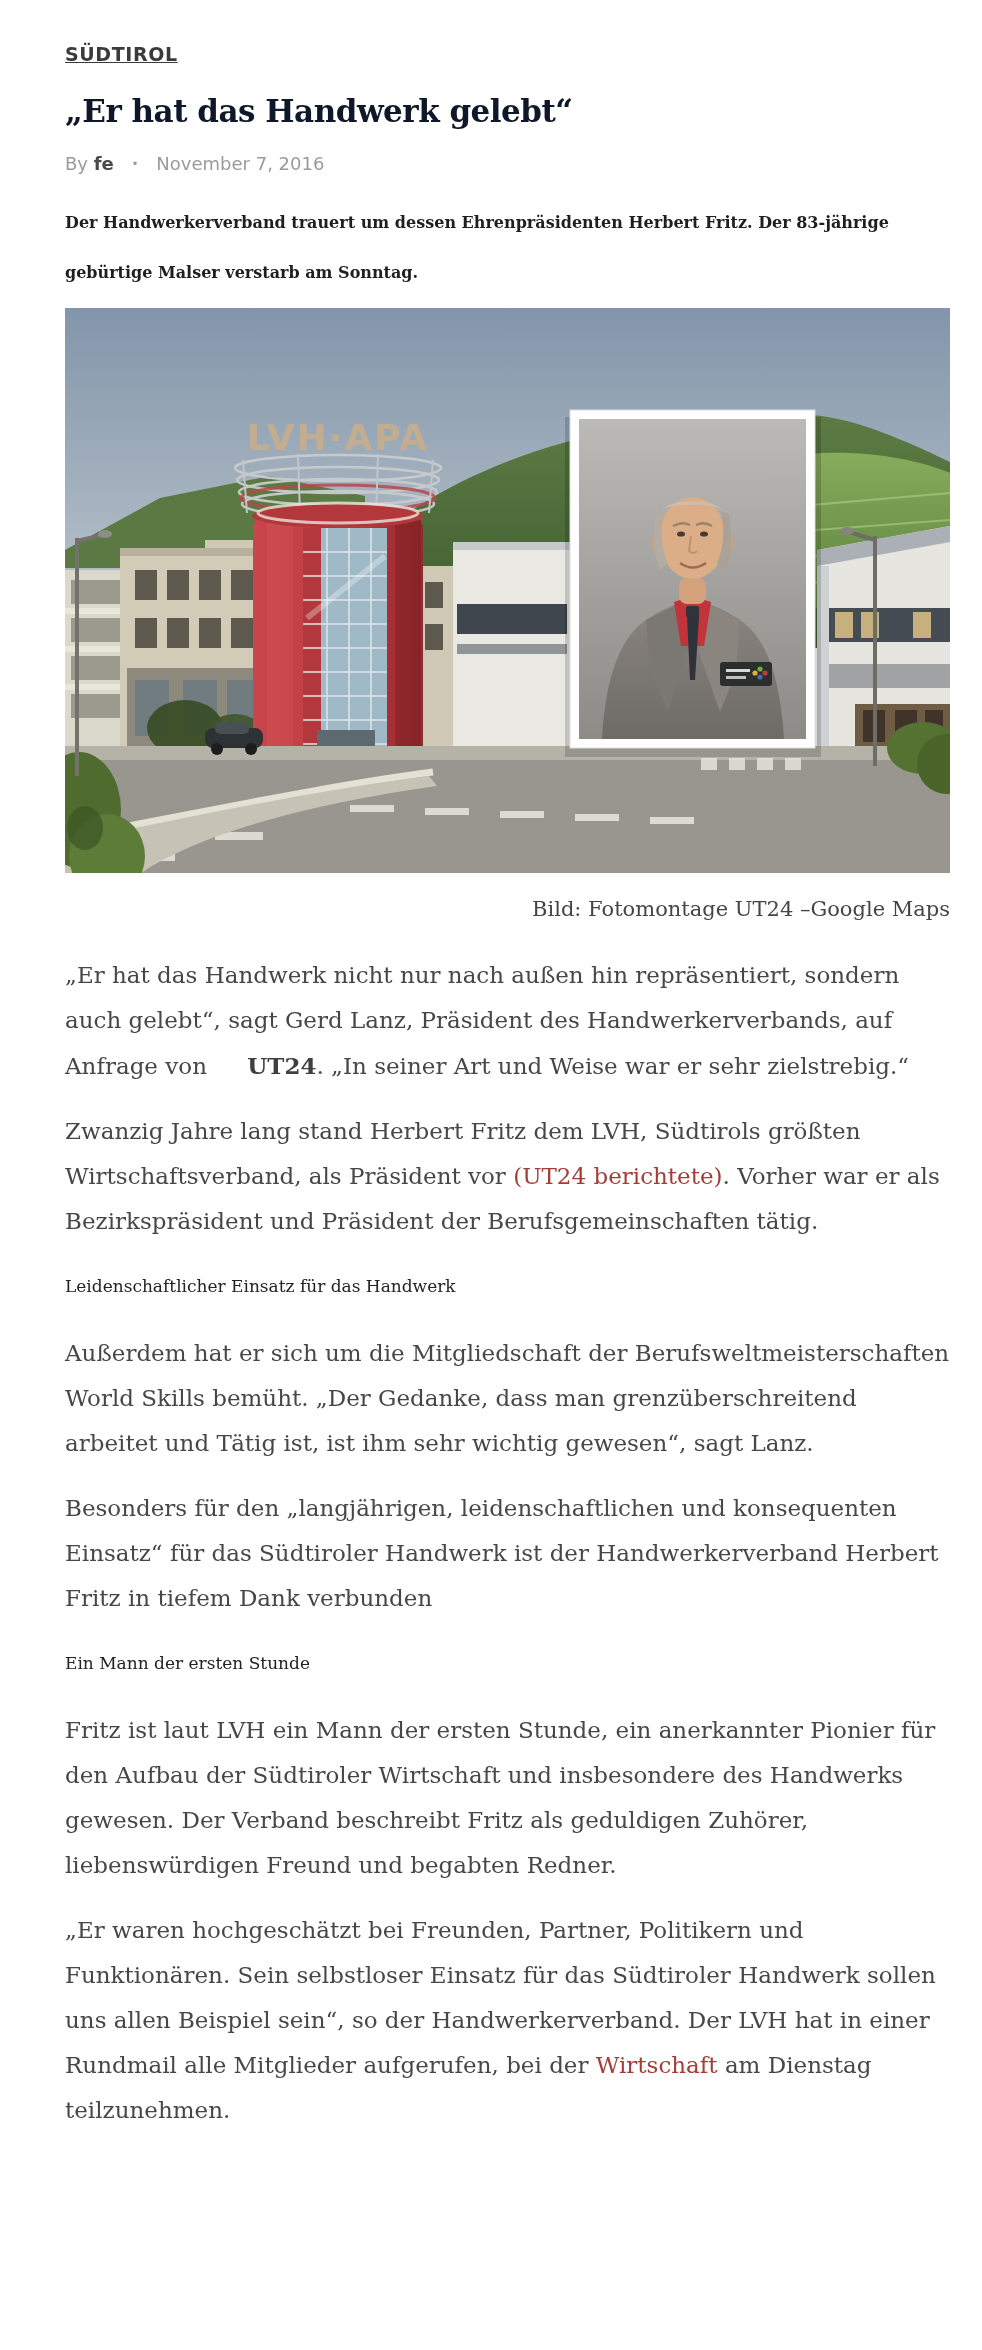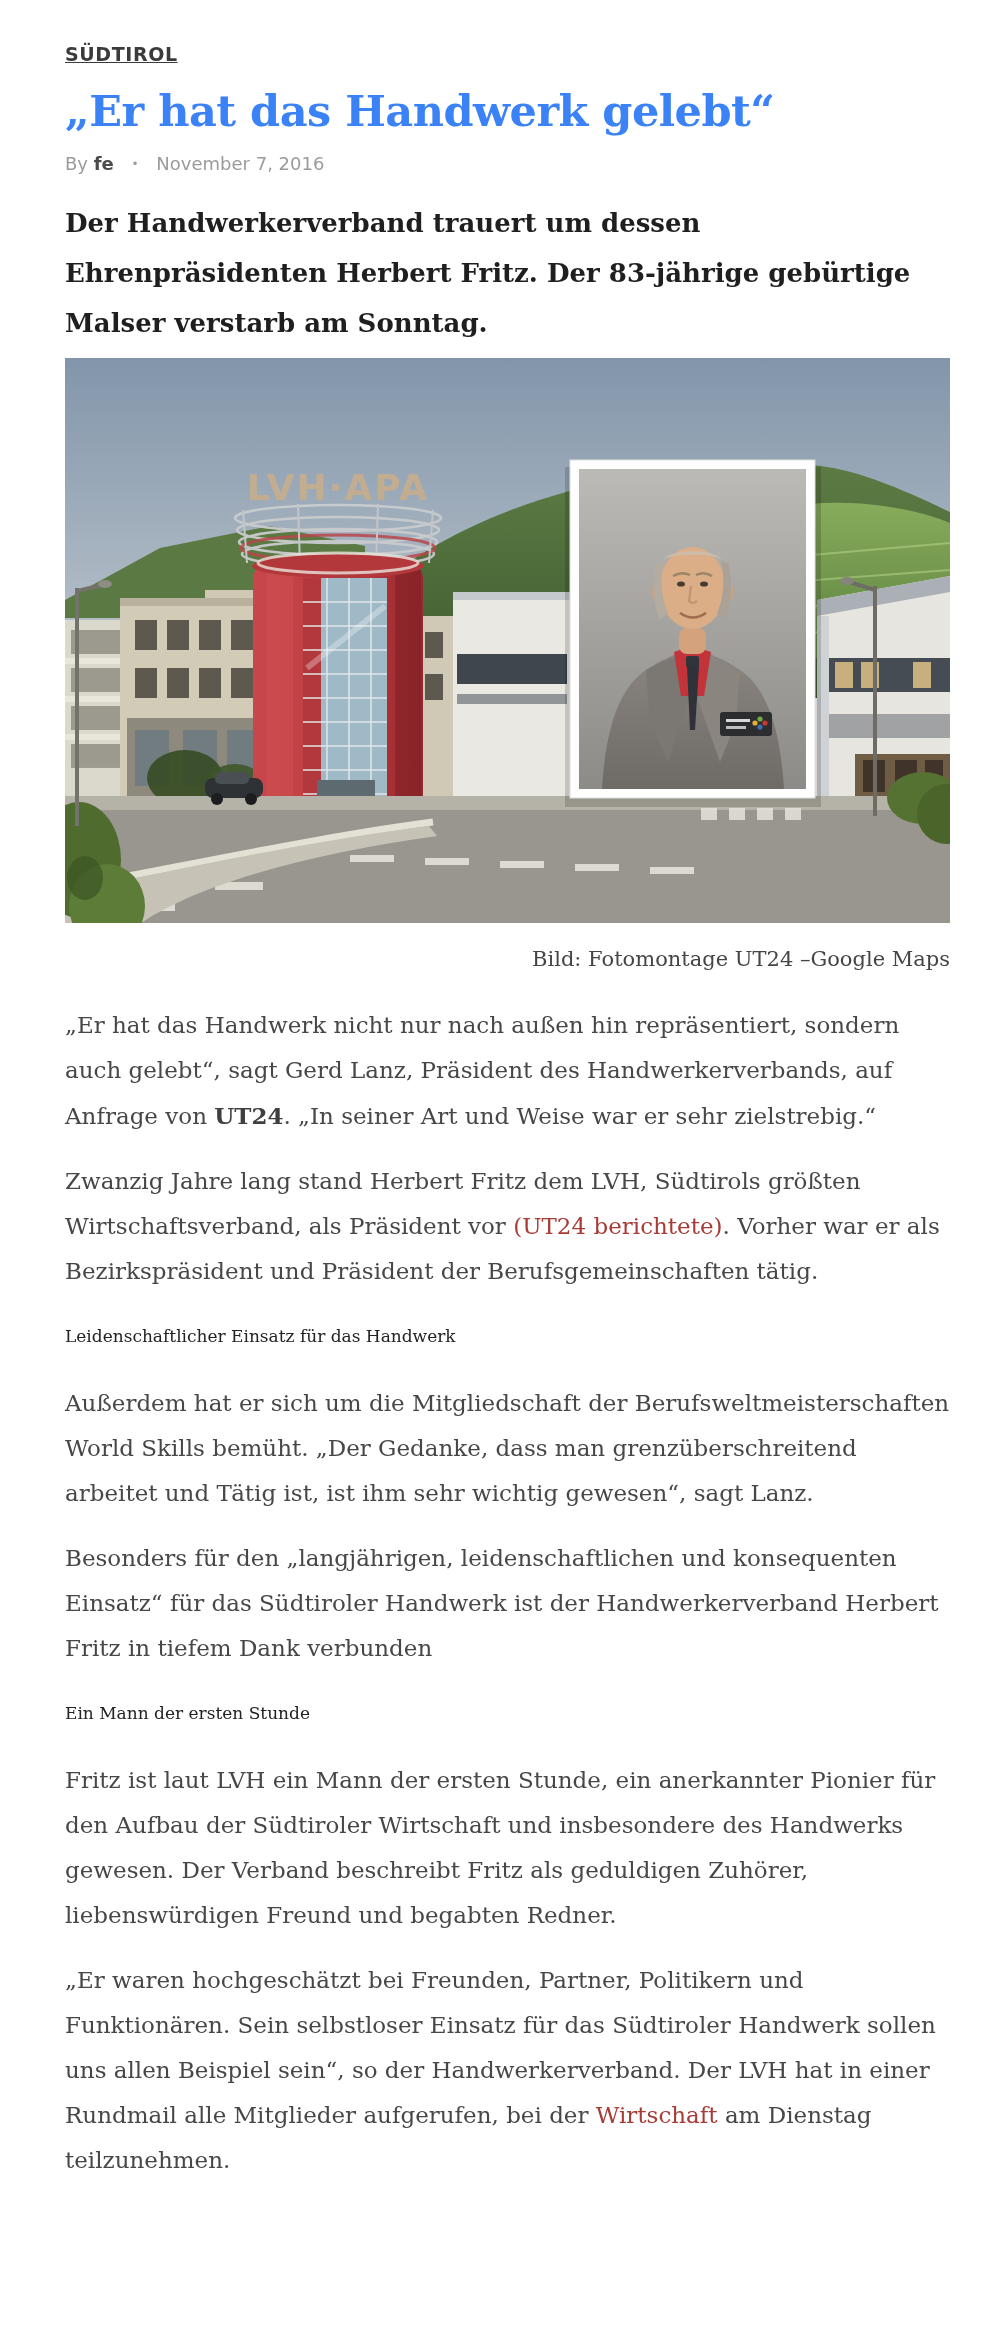--- a/index.html
+++ b/index.html
@@ -1,33 +1,33 @@
 <!DOCTYPE html>
 <html style="--link-red: #a63c36;"><head>
 <meta charset="utf-8">
 <style>
   html, body { margin:0; padding:0; background:#ffffff; }
   body { width:982px; font-family:"DejaVu Sans", sans-serif; }
   .container { width:885px; margin-left:65px; padding-top:44px; padding-bottom:30px; }
 
   .category { font:bold 19px/20px "DejaVu Sans", sans-serif; letter-spacing:.6px; color:#3b3b3b; text-transform:uppercase; display:inline-block; }
-  .title { font-weight:bold; font-size:43px; line-height:52px; font-family:"DejaVu Serif", serif; color:#3b82f6; margin:20px 0 0 0; letter-spacing:-0.5px; }
+  .title { font-weight:bold; font-size:31px; line-height:52px; font-family:"DejaVu Serif", serif; color:#0f172a; margin:20px 0 0 0; letter-spacing:-0.5px; }
   .byline { margin-top:16px; font-size:18px; color:#9b9b9b; }
   .byline .author { color:#4a4a4a; font-weight:bold; text-decoration:none; }
   .byline .dot { margin:0 12px; font-size:12px; vertical-align:2px; }
-  .lede { margin:24px 0 0 0; font-family:"DejaVu Serif", serif; font-weight:bold; font-size:26px; line-height:50px; color:#1f1f1f; }
+  .lede { margin:24px 0 0 0; font-family:"DejaVu Serif", serif; font-weight:bold; font-size:16px; line-height:50px; color:#1f1f1f; }
 
   .hero { margin-top:10px; width:921px; height:565px; line-height:0; }
   .hero svg { display:block; }
   .caption { margin-top:24px; text-align:right; font-family:"DejaVu Serif", serif; font-size:21px; color:#454545; }
 
   .article-body { margin-top:32px; }
   .article-body p { margin:0 0 20px 0; font-family:"DejaVu Serif", serif; font-size:23px; line-height:45px; color:#474747; }
   .article-body h3 { margin:16px 0 22px 0; font-family:"DejaVu Serif", serif; font-size:17px; line-height:45px; color:#232323; font-weight:normal; }
-  .article-body strong { font-weight:bold; color:#3f3f3f; }
+  .article-body strong { font-weight:bold; color:#3f3f3f;margin-left:33px; }
   .red-link { color:var(--link-red,#a63c36); text-decoration:none; }
 </style>
 </head>
 <body>
 
 <div class="container">
 
   <a class="category" href="#">SÜDTIROL</a>
 
   <h1 class="title">„Er hat das Handwerk gelebt“</h1>

